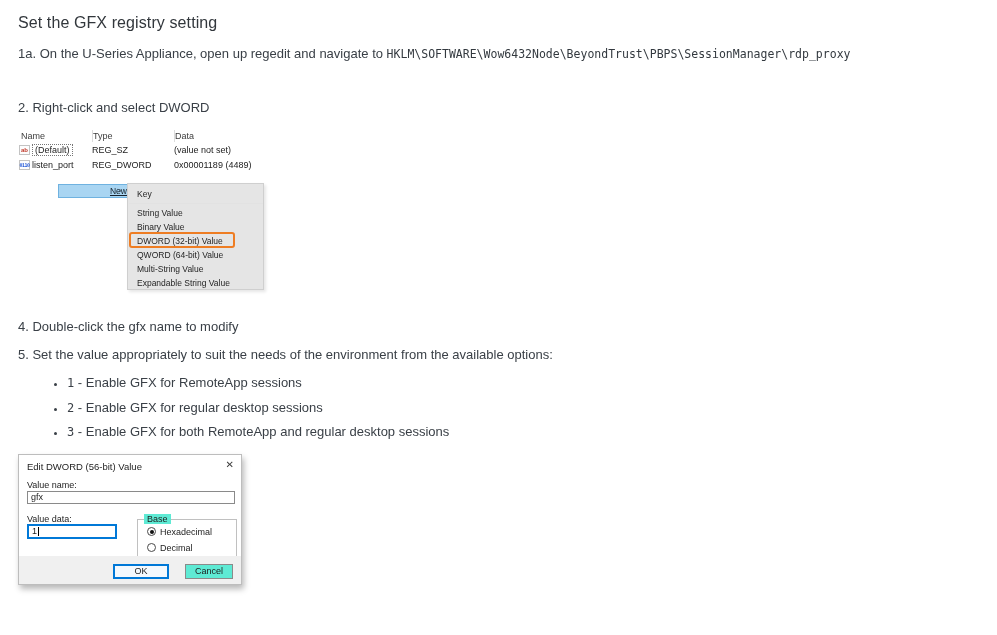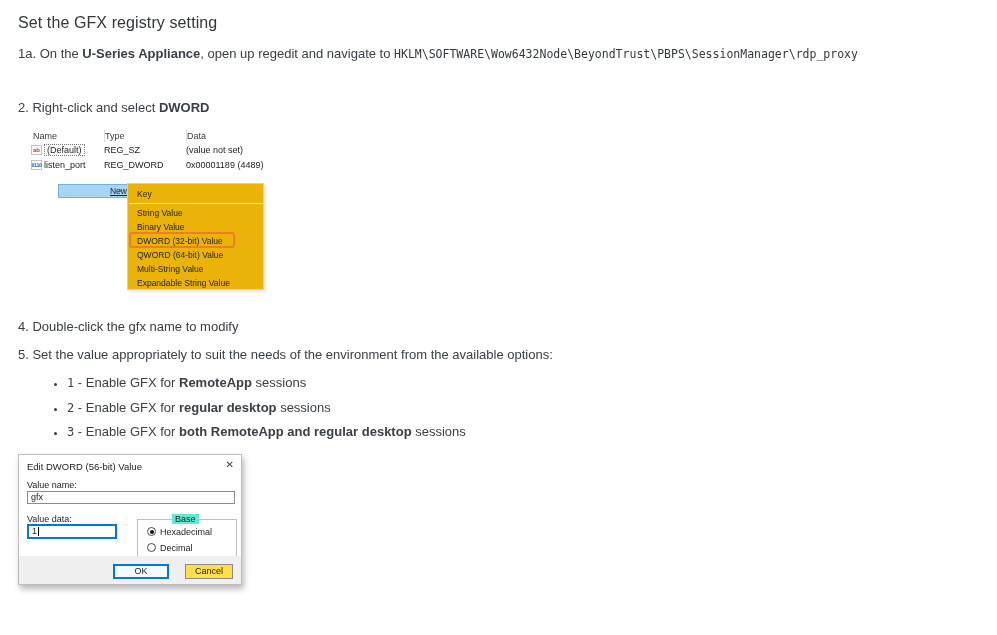--- a/index.html
+++ b/index.html
@@ -10,33 +10,33 @@
     color:#3a4047;
   }
   .page { padding:12px 20px 0 18px; }
 
   h1.title {
     font-size:16px; font-weight:500; color:#32373c;
     margin:2px 0 14px 0; letter-spacing:.1px;
   }
   p.step { font-size:13px; margin:0 0 12px 0; line-height:1.25; }
   p.step.gap-top { margin-top:38px; }
-  .b { font-weight:700; }
+  .b { font-weight:400; }
   .code {
     font-family:"DejaVu Sans Mono", monospace;
     font-size:11.5px; color:#33393f; letter-spacing:0;
   }
 
   
   .fig-regtable { margin:12px 0 8px 0; width:336px; font-size:9px; color:#222; }
   .rt-row { display:grid; grid-template-columns:74px 82px 150px; height:15px; align-items:center; }
   .rt-head { height:14px; color:#3d3d3d; }
   .rt-head .rt-cell { padding-left:3px; height:12px; line-height:12px; }
   .rt-head .rt-cell + .rt-cell { border-left:1px solid #dcdcdc; padding-left:0; }
-  .rt-cell { white-space:nowrap;margin-left:12px; }
+  .rt-cell { white-space:nowrap; }
   .rt-name { display:flex; align-items:center; gap:2px; padding-left:1px; }
   .ico {
     width:11px; height:10px; display:inline-flex; align-items:center; justify-content:center;
     border:1px solid #c3c3c3; background:#fdfdfd; flex:0 0 auto;
     font-size:6px; font-weight:700; line-height:1;
   }
   .ico-ab { color:#c0392b; }
   .ico-bin { color:#2b5fd9; font-family:"DejaVu Sans Mono",monospace; font-size:5px; letter-spacing:-0.5px; }
   .focus-dotted { border:1px dotted #777; padding:0 2px; }
 
@@ -45,21 +45,21 @@
   .cm-parent { position:absolute; left:0; top:3px; width:71px; height:105px; background:#fff; }
   .cm-new {
     position:absolute; left:1px; top:3px; width:70px; height:14px;
     background:#a9d5f2; border:1px solid #6fb2e0;
     display:flex; align-items:center; justify-content:flex-end;
     font-size:8.5px; color:#16232d;text-decoration:underline;
   }
   .cm-new .arrow { position:absolute; right:5px; top:1px; font-size:8px; color:#2a3b48; }
   .cm-sub {
     position:absolute; left:70px; top:2px; width:137px; height:107px;
-    background:#eab308; border:1px solid #cfcfcf;
+    background:#e5e5e5; border:1px solid #cfcfcf;
     box-shadow:2px 2px 3px rgba(0,0,0,0.10);
     padding-top:3px; font-size:8.5px; color:#1f1f1f;
   }
   .cm-item { height:14px; line-height:14px; padding-left:9px; white-space:nowrap; position:relative; }
   .cm-sep { border-top:1px solid #e2e2e2; margin:2px 0 2px 1px; height:0; }
   .cm-ring {
     position:absolute; left:1px; top:-1.5px; width:106px; height:16px;
     border:2px solid #ee7d23; border-radius:3px; pointer-events:none;
   }
 
@@ -80,27 +80,27 @@
     font-family:"Liberation Sans",sans-serif; color:#1d1d1d;
   }
   .lbl-vdata { position:absolute; left:8px; top:59px; }
   .inp-vdata {
     position:absolute; left:8px; top:69px; width:90px; height:15px;
     border:2px solid #0078d7; background:#fff;
     display:flex; align-items:center; padding-left:3px;
   }
   .caret { display:inline-block; width:1px; height:9px; background:#000; margin-left:1px; }
   .grp-base { position:absolute; left:118px; top:64px; width:100px; height:42px; border:1px solid #c0c0c0; }
-  .grp-label { position:absolute; left:6px; top:-6px; background:#5eead4; padding:0 3px;margin-left:28px; }
+  .grp-label { position:absolute; left:6px; top:-6px; background:#5eead4; padding:0 3px; }
   .radio-row { position:absolute; left:9px; display:flex; align-items:center; gap:4px; }
   .radio-row.r1 { top:7px; }
   .radio-row.r2 { top:23px; }
   .radio { width:9px; height:9px; border:1px solid #4a4a4a; border-radius:50%; position:relative; background:#fff; flex:0 0 auto; }
   .radio.checked::after { content:""; position:absolute; inset:1.5px; background:#111; border-radius:50%; }
-  .btn { position:absolute; top:109px; height:15px; display:flex; align-items:center; justify-content:center; font-size:9px; background:#fde047; }
+  .btn { position:absolute; top:109px; height:15px; display:flex; align-items:center; justify-content:center; font-size:9px; background:#5eead4; }
   .btn-ok { left:94px; width:56px; border:2px solid #0078d7; background:#f4f9fe; }
   .btn-cancel { left:166px; width:48px; border:1px solid #8a8a8a; }
 
   
   ul.opts { margin:0 0 14px 0; padding-left:49px; }
   ul.opts li { font-size:13px; margin-bottom:9px; line-height:1.2; color:#3a4047; }
   ul.opts li::marker { color:#3a4047; font-size:11px; }
   .num { font-family:"DejaVu Sans Mono",monospace; font-size:12px; }
 </style>
 </head>

